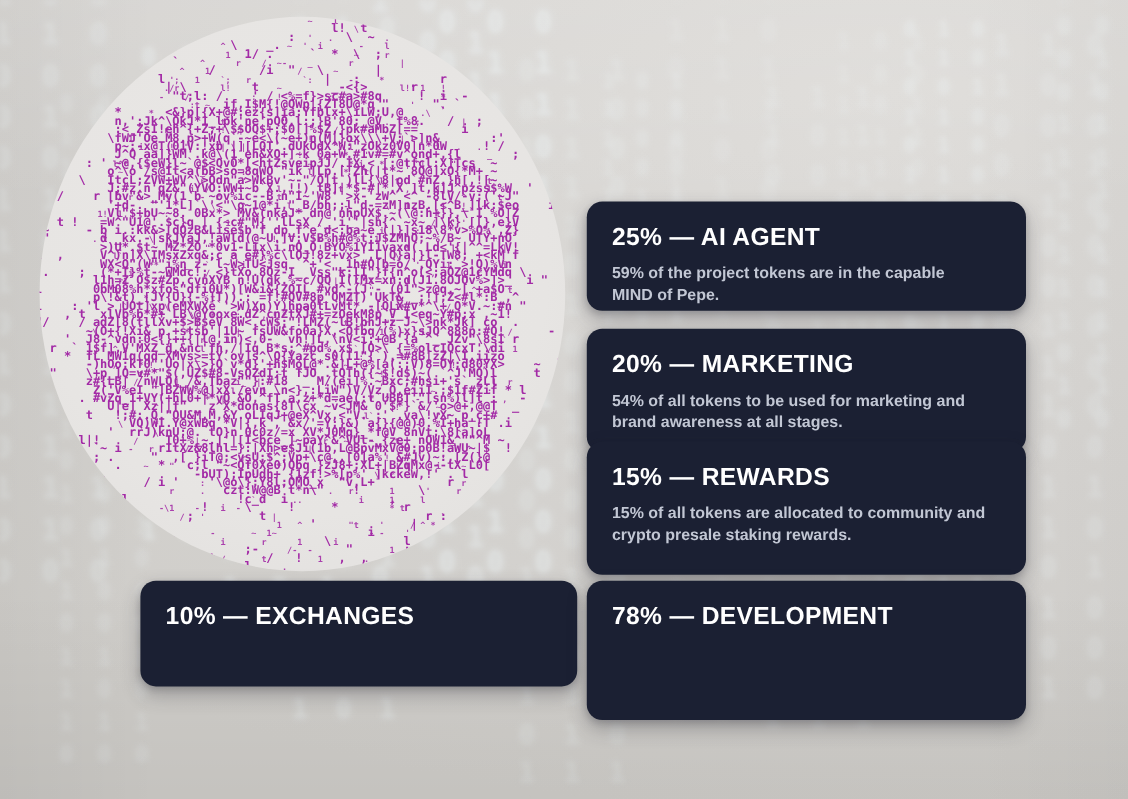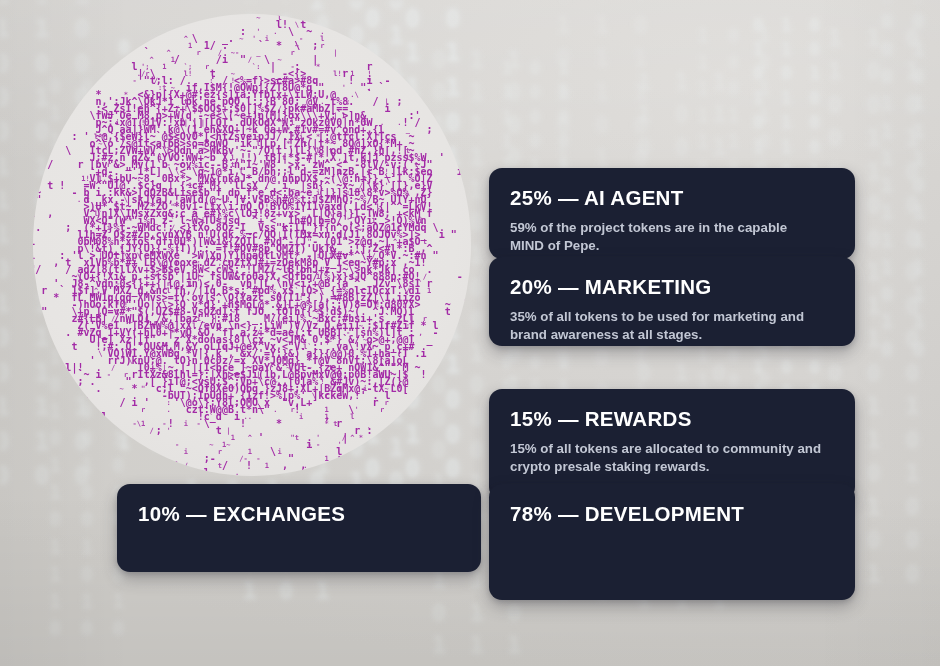--- a/index.html
+++ b/index.html
@@ -122,22 +122,22 @@
   .card-body {
     color: #c2c7d4;
     font-size: 13.3px;
     font-weight: 600;
     line-height: 18px;
     margin: 0;
     max-width: 330px;
   }
 
   #card-ai         { left: 489px; top: 168px;  width: 366px; height: 91px; }
-  #card-marketing  { left: 489px; top: 257px;  width: 366px; height: 89px; }
-  #card-rewards    { left: 489px; top: 389px;  width: 366px; height: 111px; }
+  #card-marketing  { left: 489px; top: 274px;  width: 366px; height: 103px; }
+  #card-rewards    { left: 489px; top: 368px;  width: 366px; height: 111px; }
   #card-exchanges  { left: 117px; top: 484px;  width: 364px; height: 88px; }
   #card-development{ left: 489px; top: 484px;  width: 366px; height: 116px; }
 </style>
 </head>
 <body>
 
 <div id="bg-base"></div>
 <div id="bg-binary">
     <div class="bin-col" style="left: -4.99075px; top: -22.1303px; font-size: 24.2px; opacity: 0.5;">1 0 1 
 1 1 0 
@@ -543,21 +543,21 @@
     </div>
 </div>
 
 <div class="card" id="card-ai">
   <p class="card-title">25% — AI AGENT</p>
   <p class="card-body">59% of the project tokens are in the capable MIND of Pepe.</p>
 </div>
 
 <div class="card" id="card-marketing">
   <p class="card-title">20% — MARKETING</p>
-  <p class="card-body">35% of all tokens to be used for marketing and brand awareness at all stages.</p>
+  <p class="card-body">54% of all tokens to be used for marketing and brand awareness at all stages.</p>
 </div>
 
 <div class="card" id="card-rewards">
   <p class="card-title">15% — REWARDS</p>
   <p class="card-body">15% of all tokens are allocated to community and crypto presale staking rewards.</p>
 </div>
 
 <div class="card" id="card-exchanges">
   <p class="card-title">10% — EXCHANGES</p>
 </div>

